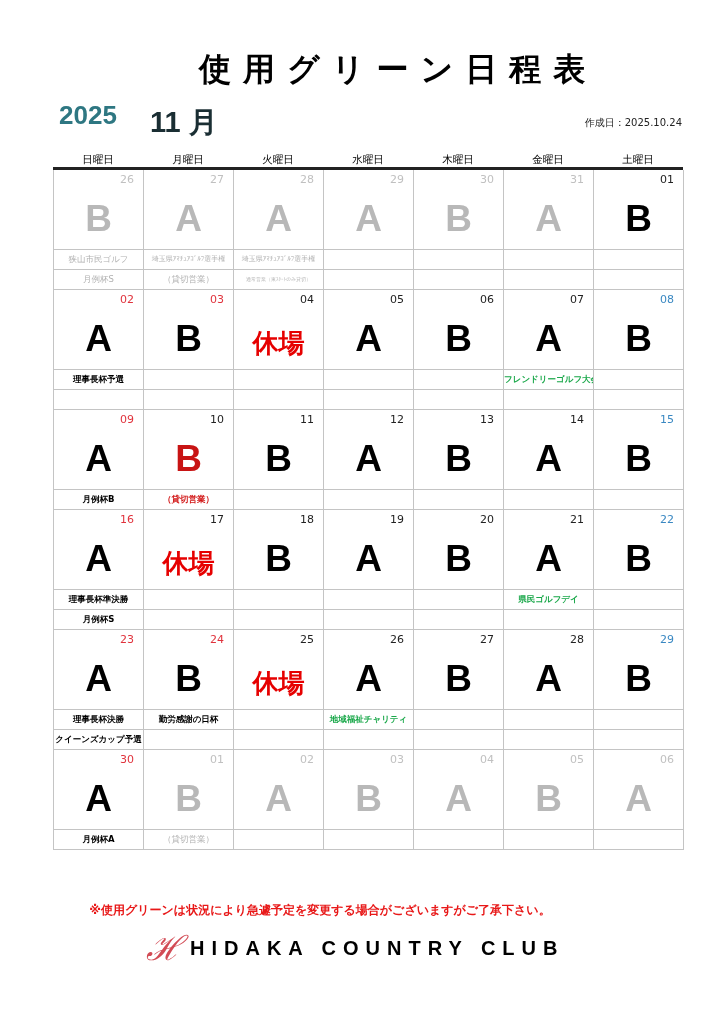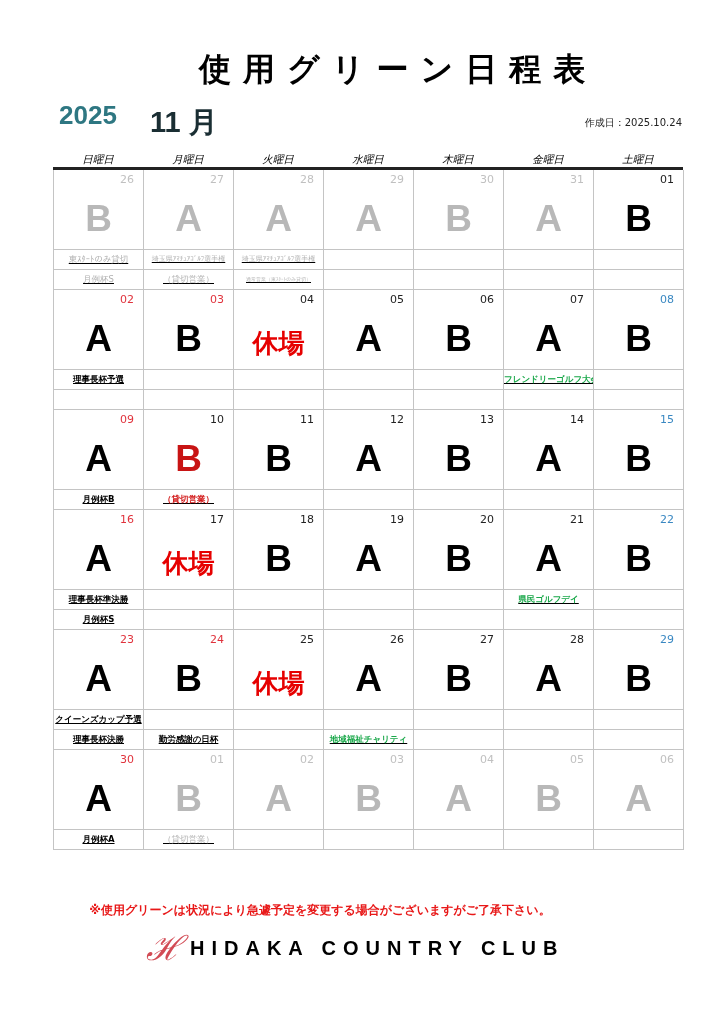--- a/index.html
+++ b/index.html
@@ -2,23 +2,23 @@
 <html><head>
 <meta charset="utf-8">
 <style>
   html, body { margin:0; padding:0; background:#fff; }
   body { width:724px; height:1024px; position:relative; font-family:"DejaVu Sans", sans-serif; color:#000; overflow:hidden; }
   .title { position:absolute; top:48px; left:0; width:724px; text-align:center; font-size:32px; font-weight:bold; letter-spacing:12px;padding-left:36px; }
   .year { position:absolute; top:100px; left:59px; font-size:26px; font-weight:bold; color:#2e7782; font-family:"Liberation Sans", sans-serif; }
   .month { position:absolute; top:103px; left:150px; font-size:29px; font-weight:bold; color:#1a2e33; font-family:"Liberation Sans", sans-serif; }
   .created { position:absolute; top:116px; right:42px; font-size:10px; color:#222; }
   .dow-row { position:absolute; top:153px; left:53px; width:630px; display:flex; border-bottom:3px solid #222; height:14px; }
-  .dow { width:90px; text-align:center; font-size:10.5px; line-height:13px;font-style:italic; }
+  .dow { width:90px; text-align:center; font-size:10.5px; line-height:13px; }
   .grid { position:absolute; top:170px; left:53px; width:630px; border-left:1px solid #c4c4c4; }
-  .week { display:block;text-decoration:underline; }
+  .week { display:block; }
   .wrow { display:flex; }
   .cell { width:89px; border-right:1px solid #c4c4c4; border-bottom:1px solid #c4c4c4; position:relative; box-sizing:content-box; }
   .main .cell { height:79px; }
   .note .cell { height:19px; font-size:8.5px; font-weight:bold; text-align:center; line-height:19px; white-space:nowrap; overflow:hidden; }
   .daynum { position:absolute; top:3px; right:9px; font-size:11px; color:#222; font-family:"DejaVu Sans", sans-serif; }
   .course { position:absolute; left:0; right:0; top:26px; text-align:center; font-size:37px; font-weight:bold; line-height:46px; font-family:"Liberation Sans", sans-serif; }
   .course.closed { font-size:26px; color:#e60000; font-family:"DejaVu Sans", sans-serif; top:30px; }
   .footnote { position:absolute; top:902px; left:0; width:640px; text-align:center; font-size:12px; font-weight:bold; color:#e81818; }
   .logo { position:absolute; top:928px; left:146px; font-size:34px; color:#d24b55; font-family:"DejaVu Serif", serif; font-style:italic; line-height:40px; }
   .club { position:absolute; top:937px; left:190px; font-size:20px; font-weight:bold; letter-spacing:7px; font-family:"Liberation Sans", sans-serif; }
@@ -67,21 +67,21 @@
         <div class="cell">
           <span class="daynum" style="color: rgb(192, 192, 192);">31</span>
           <div class="course" style="color: rgb(184, 184, 184);">A</div>
         </div>
         <div class="cell">
           <span class="daynum">01</span>
           <div class="course">B</div>
         </div>
       </div>
       <div class="wrow note">
-        <div class="cell" style="color: rgb(176, 176, 176); font-weight: normal;">東ｽﾀｰﾄのみ貸切</div>
+        <div class="cell" style="color: rgb(176, 176, 176); font-weight: normal;">狭山市民ゴルフ</div>
         <div class="cell" style="color: rgb(176, 176, 176); font-weight: normal; font-size: 7px;">埼玉県ｱﾏﾁｭｱｺﾞﾙﾌ選手権</div>
         <div class="cell" style="color: rgb(176, 176, 176); font-weight: normal; font-size: 7px;">埼玉県ｱﾏﾁｭｱｺﾞﾙﾌ選手権</div>
         <div class="cell"></div>
         <div class="cell"></div>
         <div class="cell"></div>
         <div class="cell"></div>
       </div>
       <div class="wrow note">
         <div class="cell" style="color: rgb(176, 176, 176); font-weight: normal;">月例杯S</div>
         <div class="cell" style="color: rgb(176, 176, 176); font-weight: normal;">（貸切営業）</div>
@@ -258,33 +258,33 @@
         <div class="cell">
           <span class="daynum">28</span>
           <div class="course">A</div>
         </div>
         <div class="cell">
           <span class="daynum" style="color: rgb(58, 136, 194);">29</span>
           <div class="course">B</div>
         </div>
       </div>
       <div class="wrow note">
-        <div class="cell">クイーンズカップ予選</div>
-        <div class="cell"></div>
-        <div class="cell"></div>
-        <div class="cell"></div>
-        <div class="cell"></div>
-        <div class="cell"></div>
-        <div class="cell"></div>
-      </div>
-      <div class="wrow note">
         <div class="cell">理事長杯決勝</div>
         <div class="cell">勤労感謝の日杯</div>
         <div class="cell"></div>
         <div class="cell" style="color: rgb(26, 168, 74);">地域福祉チャリティ</div>
+        <div class="cell"></div>
+        <div class="cell"></div>
+        <div class="cell"></div>
+      </div>
+      <div class="wrow note">
+        <div class="cell">クイーンズカップ予選</div>
+        <div class="cell"></div>
+        <div class="cell"></div>
+        <div class="cell"></div>
         <div class="cell"></div>
         <div class="cell"></div>
         <div class="cell"></div>
       </div>
     </div>
     <div class="week">
       <div class="wrow main">
         <div class="cell">
           <span class="daynum" style="color: rgb(224, 50, 60);">30</span>
           <div class="course">A</div>

